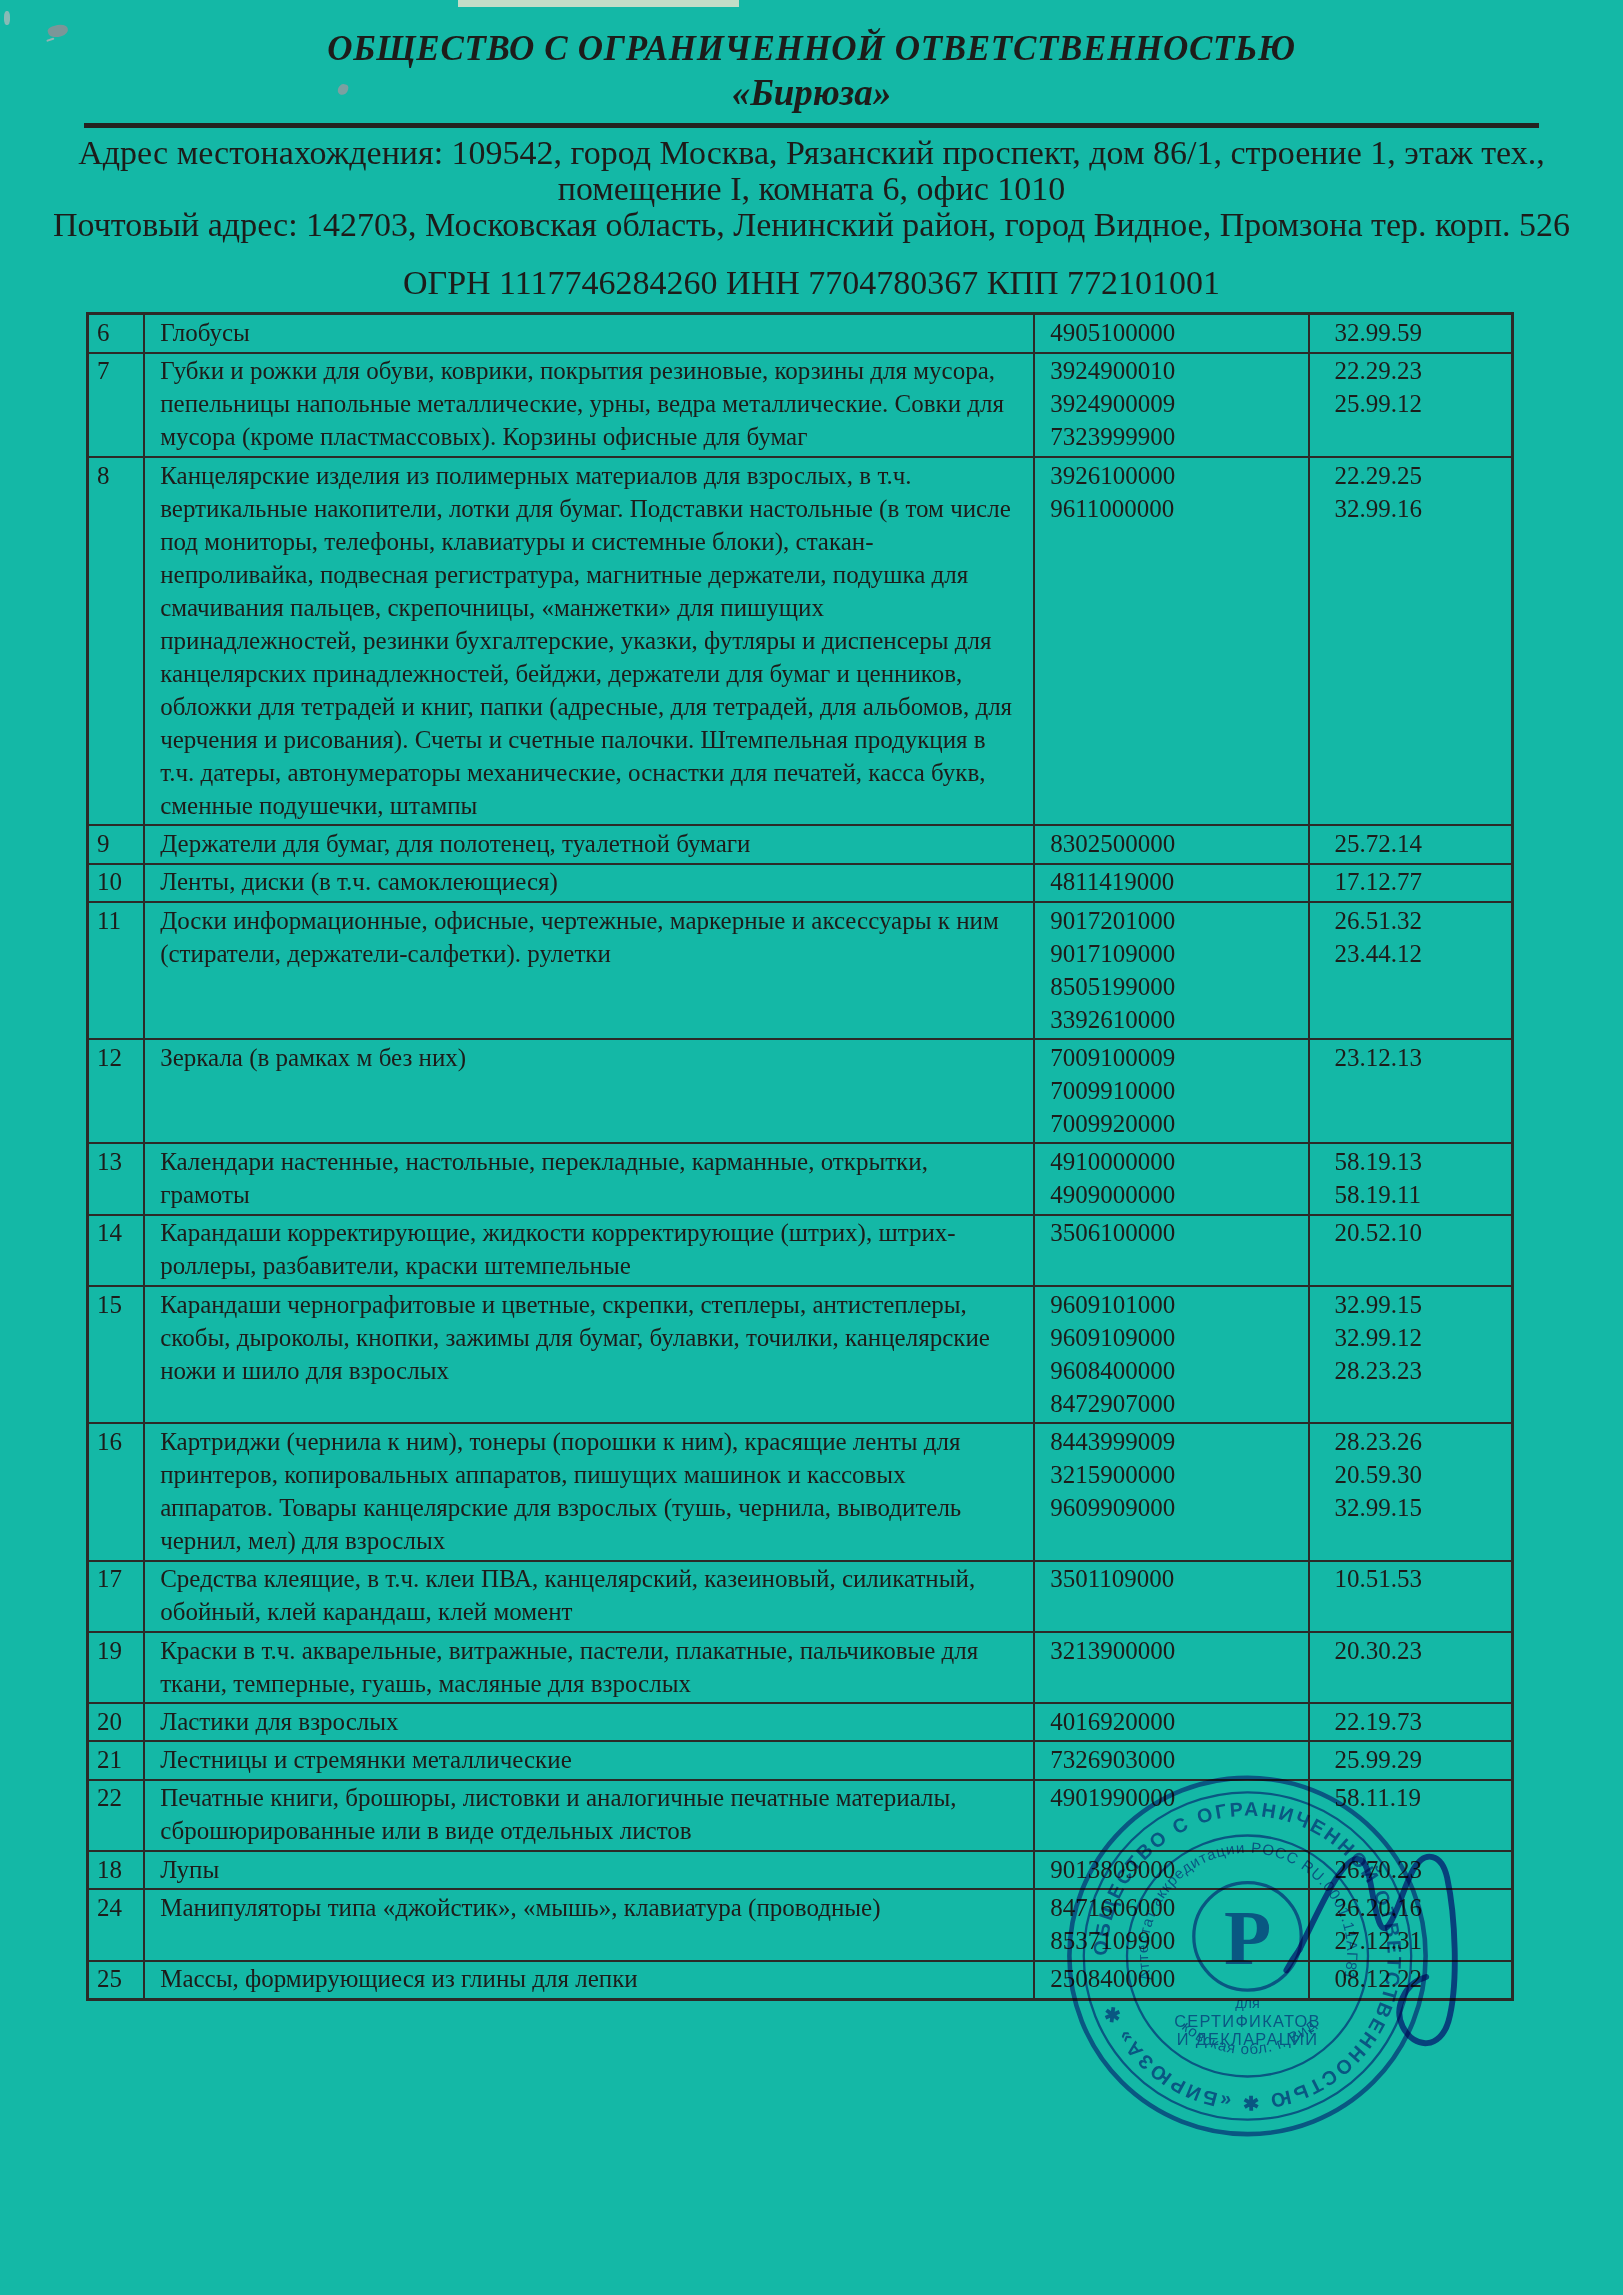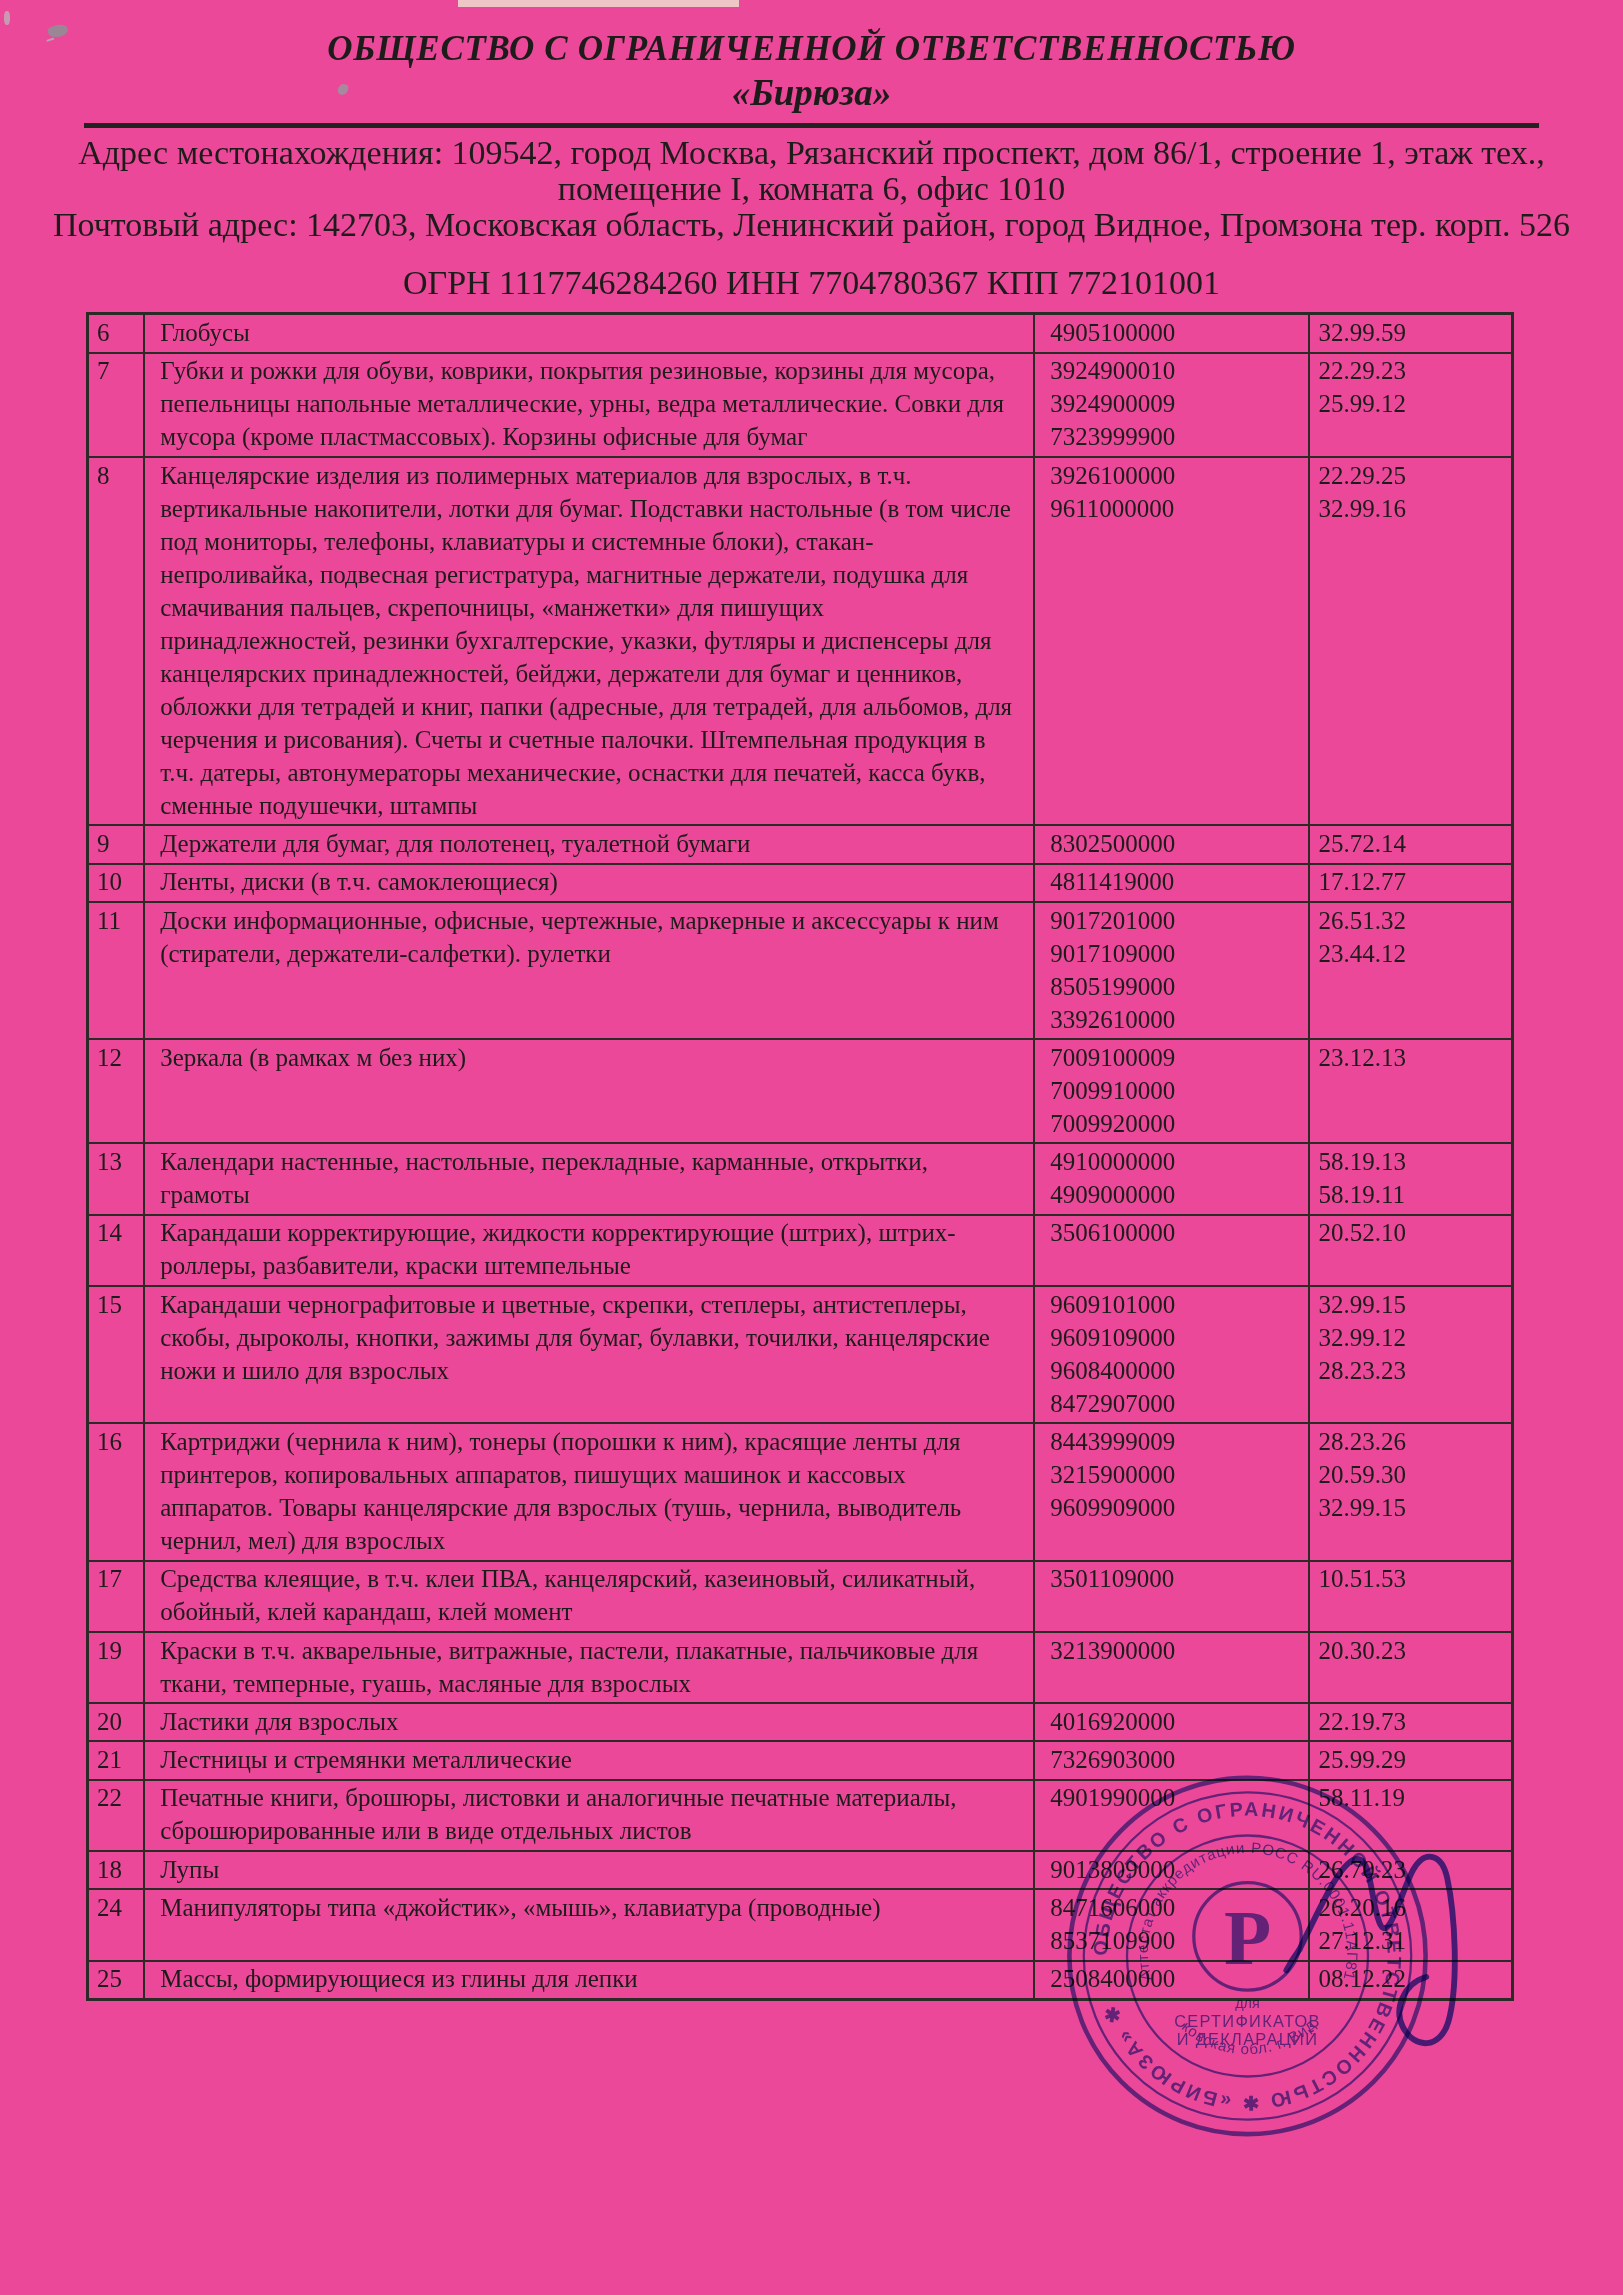--- a/index.html
+++ b/index.html
@@ -1,21 +1,21 @@
 <!DOCTYPE html>
 <html lang="ru" style="font-size:10.5px"><head>
 <meta charset="utf-8">
 <style>
   html, body { margin: 0; padding: 0; background: #e8e8e8; }
   .page {
     position: relative;
     width: 1623px;
     height: 2295px;
     margin: 0 auto;
-    background: #ec4899;
+    background: #14b8a6;
     overflow: hidden;
     color: #1d1c1a;
     font-family: "Liberation Serif", "DejaVu Serif", serif;
   }
 
   
   .artifact { position: absolute; pointer-events: none; }
   .strip-top { left: 458px; top: 0; width: 281px; height: 6.5px; background: #efe6cf; opacity: .8; }
   .speck-a { left: 48px; top: 25px; width: 19.6px; height: 11.8px; background: #8d9196; border-radius: 30% 60% 45% 60%; transform: rotate(-18deg); opacity: .85; }
   .speck-a::after { content:""; position:absolute; left:-3.9px; top:10.5px; width:7.9px; height:2.6px; background:#aeb2b6; border-radius:1.3px; }
@@ -52,21 +52,21 @@
   }
   td {
     border: 2px solid #2c2a27;
     border-top-width: 2.6px;
     border-bottom-width: 2.6px;
     vertical-align: top;
     padding: 0.7px 9.2px 2.6px 15.7px;
   }
   td.c-num  { padding-left: 7.9px; padding-right: 2.6px; }
   td.c-code { white-space: pre-line; }
-  td.c-okpd { white-space: pre-line; padding-left: 9px; }
+  td.c-okpd { white-space: pre-line; padding-left: 25px; }
 
   
   .stamp-wrap { position: absolute; left: 1051px; top: 1753px; width: 393px; height: 406px; mix-blend-mode: multiply; pointer-events: none; }
   .sig-wrap   { position: absolute; left: 1272px; top: 1812px; width: 281px; height: 275px; mix-blend-mode: multiply; pointer-events: none; }
 </style>
 </head>
 <body>
 
 <div class="page">
 

